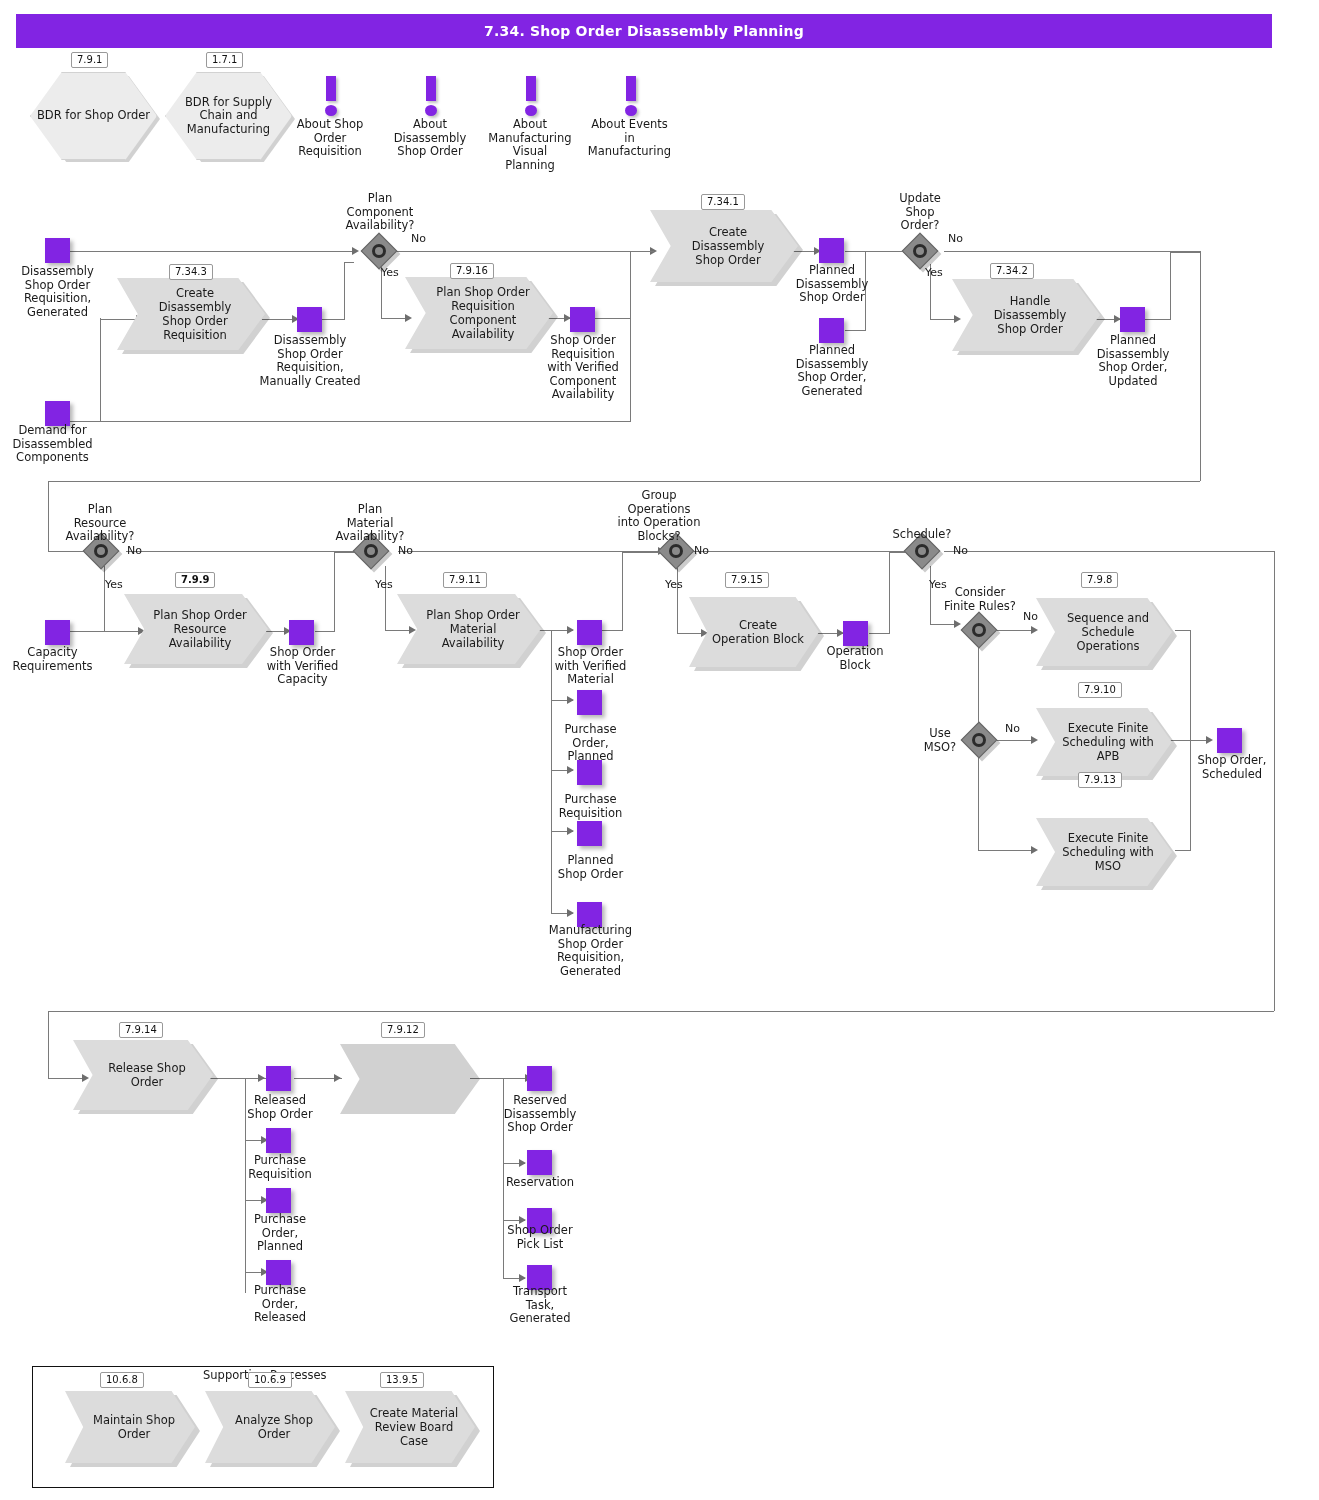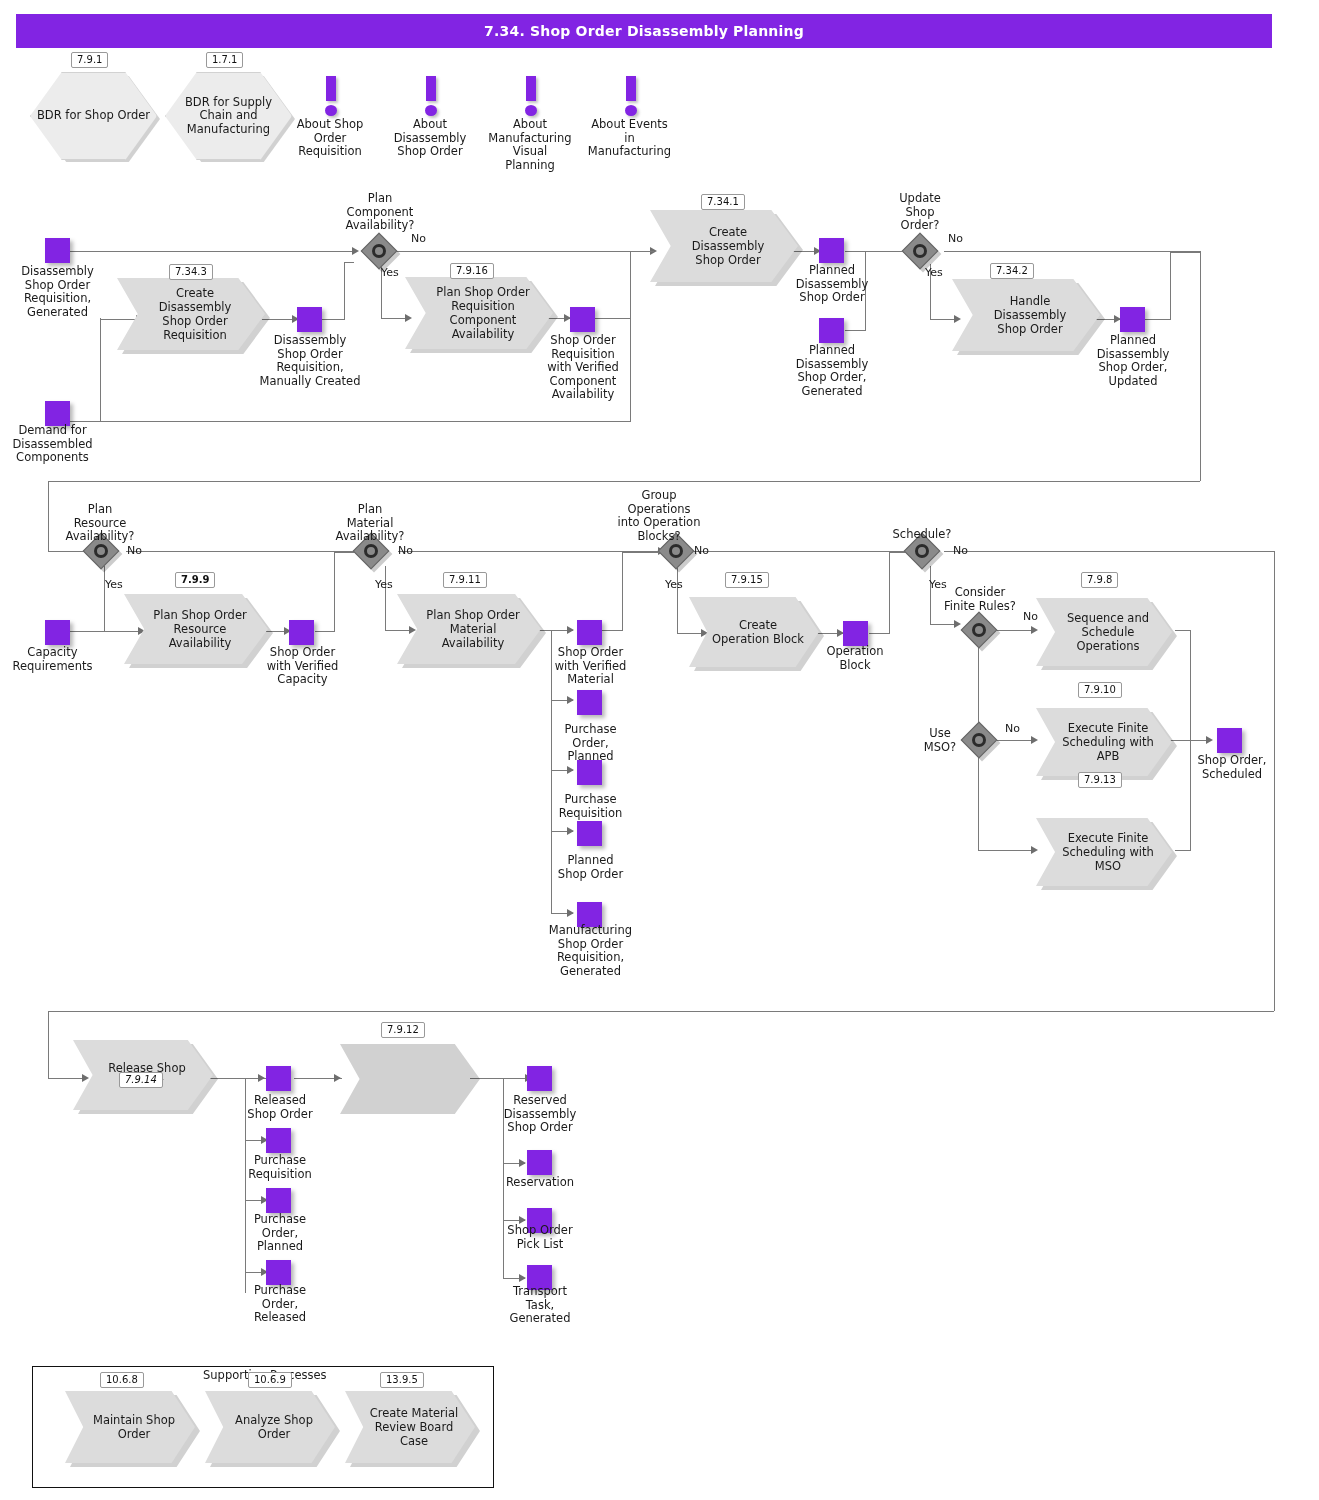--- a/index.html
+++ b/index.html
@@ -503,21 +503,21 @@
   <div class="ln lnh" style="left:503px;top:1163px;width:22px;"></div>
   <div class="arrow" style="left:519px;top:1159px;"></div>
   <div class="ln lnh" style="left:503px;top:1220px;width:22px;"></div>
   <div class="arrow" style="left:519px;top:1216px;"></div>
   <div class="ln lnh" style="left:503px;top:1278px;width:22px;"></div>
   <div class="arrow" style="left:519px;top:1274px;"></div>
 
   <div class="procshadow" style="left:78px;top:1044px;width:140px;height:70px;"></div>
   <div class="proc" style="left:73px;top:1040px;width:140px;height:70px;">Release Shop
 Order</div>
-  <div class="badge" style="left:119px;top:1072px;font-style:italic;">7.9.14</div>
+  <div class="badge" style="left:119px;top:1022px;">7.9.14</div>
 
   <div class="dataobj" style="left:266px;top:1066px;"></div>
   <div class="lbl" style="left:235px;top:1094px;width:90px;">Released
 Shop Order</div>
 
   <div class="dataobj" style="left:266px;top:1128px;"></div>
   <div class="lbl" style="left:235px;top:1154px;width:90px;">Purchase
 Requisition</div>
 
   <div class="dataobj" style="left:266px;top:1188px;"></div>

